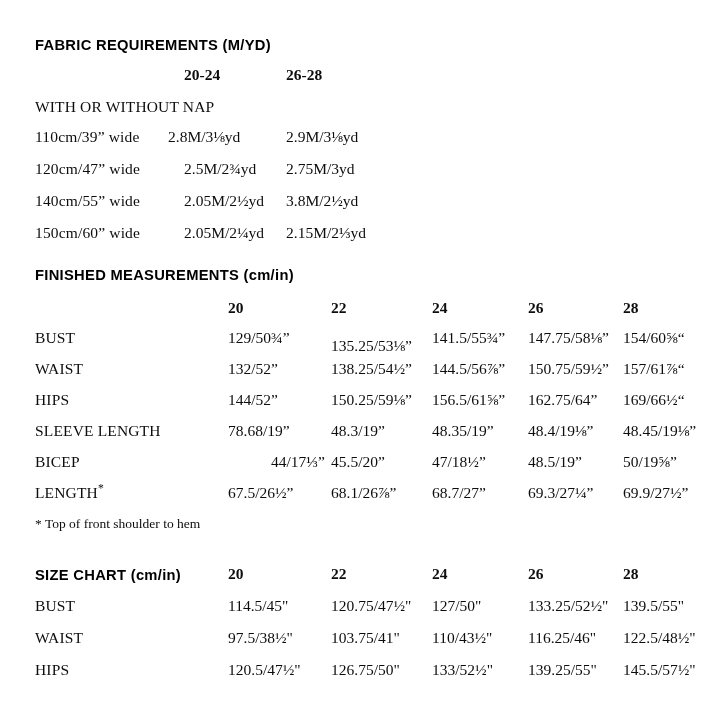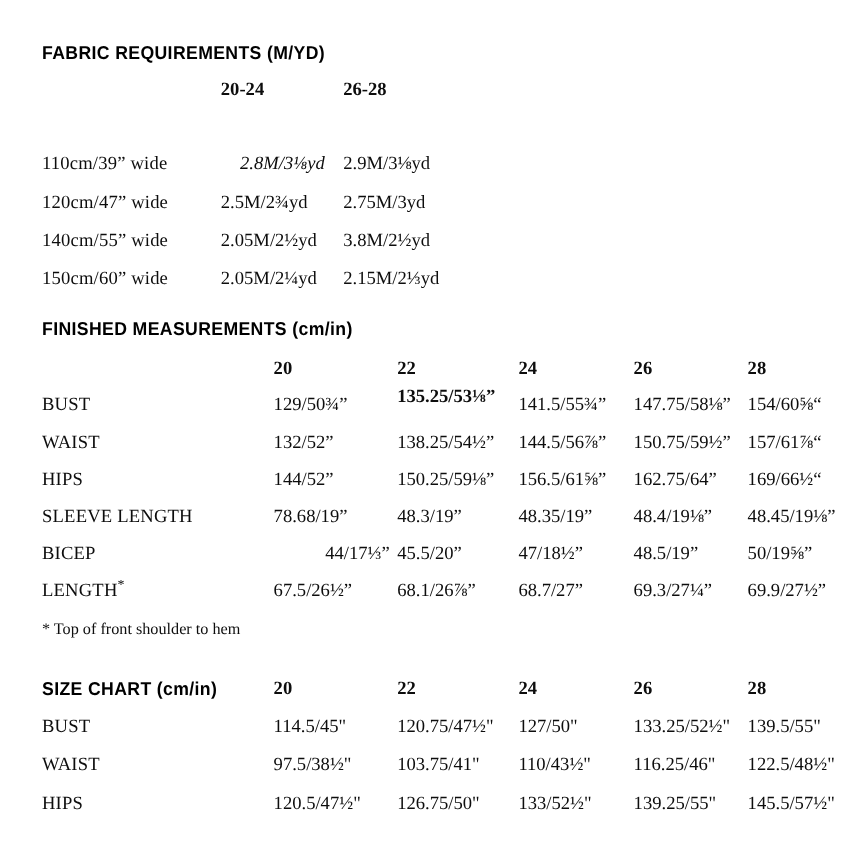--- a/index.html
+++ b/index.html
@@ -70,23 +70,24 @@
 </head>
 <body>
 
 <div class="sheet">
 
   <div class="sec-head" style="left:35px; top:36px;">FABRIC REQUIREMENTS (M/YD)</div>
 
   <div class="cell colhead" style="left:184px; top:67px;">20-24</div>
   <div class="cell colhead" style="left:286px; top:67px;">26-28</div>
 
+  <div class="cell plain" style="left:35px; top:99px;">WITH OR WITHOUT NAP</div>
 
   <div class="cell lbl" style="left:35px; top:129px;">110cm/39” wide</div>
-  <div class="cell val" style="left:200px; top:129px;font-style:italic;">2.8M/3⅛yd</div>
+  <div class="cell val" style="left:168px; top:129px;">2.8M/3⅛yd</div>
   <div class="cell val" style="left:286px; top:129px;">2.9M/3⅛yd</div>
 
   <div class="cell lbl" style="left:35px; top:161px;">120cm/47” wide</div>
   <div class="cell val" style="left:184px; top:161px;">2.5M/2¾yd</div>
   <div class="cell val" style="left:286px; top:161px;">2.75M/3yd</div>
 
   <div class="cell lbl" style="left:35px; top:193px;">140cm/55” wide</div>
   <div class="cell val" style="left:184px; top:193px;">2.05M/2½yd</div>
   <div class="cell val" style="left:286px; top:193px;">3.8M/2½yd</div>
 
@@ -97,21 +98,21 @@
   <div class="sec-head" style="left:35px; top:266px;">FINISHED MEASUREMENTS (cm/in)</div>
 
   <div class="cell colhead" style="left:228px; top:300px;">20</div>
   <div class="cell colhead" style="left:331px; top:300px;">22</div>
   <div class="cell colhead" style="left:432px; top:300px;">24</div>
   <div class="cell colhead" style="left:528px; top:300px;">26</div>
   <div class="cell colhead" style="left:623px; top:300px;">28</div>
 
   <div class="cell lbl" style="left:35px; top:330px;">BUST</div>
   <div class="cell val" style="left:228px; top:330px;">129/50¾”</div>
-  <div class="cell val" style="left:331px; top:323px;font-weight:bold;">135.25/53⅛”</div>
+  <div class="cell val" style="left:331px; top:338px;">135.25/53⅛”</div>
   <div class="cell val" style="left:432px; top:330px;">141.5/55¾”</div>
   <div class="cell val" style="left:528px; top:330px;">147.75/58⅛”</div>
   <div class="cell val" style="left:623px; top:330px;">154/60⅝“</div>
 
   <div class="cell lbl" style="left:35px; top:361px;">WAIST</div>
   <div class="cell val" style="left:228px; top:361px;text-align:right;">132/52”</div>
   <div class="cell val" style="left:331px; top:361px;">138.25/54½”</div>
   <div class="cell val" style="left:432px; top:361px;">144.5/56⅞”</div>
   <div class="cell val" style="left:528px; top:361px;">150.75/59½”</div>
   <div class="cell val" style="left:623px; top:361px;">157/61⅞“</div>

